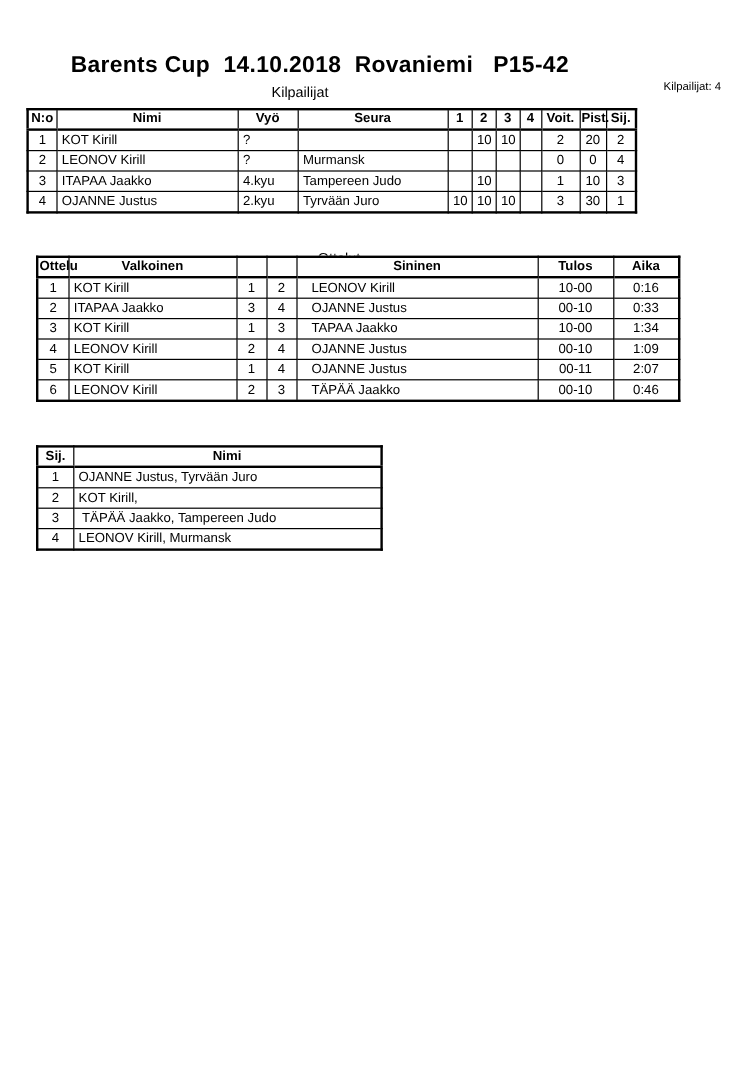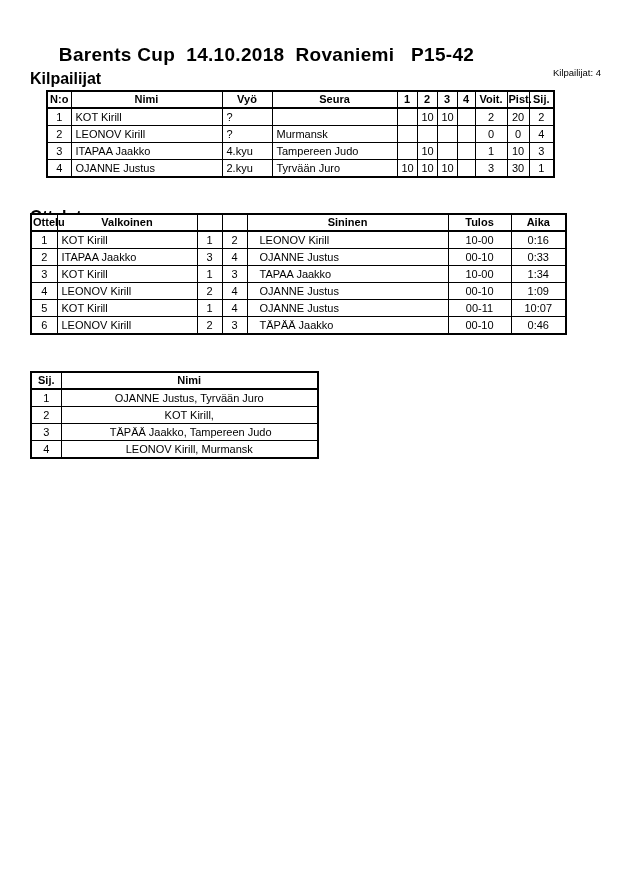--- a/index.html
+++ b/index.html
@@ -28,22 +28,23 @@
   .count-label {
     position: absolute;
     top: 67px;
     right: 29px;
     font-size: 9.5px;
     text-align: center;
   }
 
   .section-title {
     position: absolute;
-    font-size: 16px;
-    font-weight: bold;
+    font-size: 12px;
+    font-weight: normal;
+    text-align: center;
     white-space: pre;
   }
   #st1 { top: 70px;  left: 30px; width: 440px; }
   #st2 { top: 208px; left: 30px; width: 505px; }
   #st3 { top: 352px; left: 30px; width: 285px; }
 
   table {
     position: absolute;
     border-collapse: collapse;
     table-layout: fixed;
@@ -65,29 +66,29 @@
   td {
     font-size: 11px;
     height: 16px;
     line-height: 16px;
     padding: 0 4px;
     white-space: pre;
     overflow: hidden;
     text-align: center;
   }
 
-  #t1 { top: 90px;  left: 46px; width: 507px; border-radius: 16px; }
+  #t1 { top: 90px;  left: 22px; width: 507px; border-radius: 16px; }
   #t2 { top: 213px; left: 30px; width: 535px; }
   #t3 { top: 371px; left: 30px; width: 287px; }
 
   
   #t1 td:nth-child(2), #t1 td:nth-child(3), #t1 td:nth-child(4) { text-align: left; }
   #t2 td:nth-child(2), #t2 td:nth-child(5) { text-align: left; }
   #t2 td:nth-child(5) { padding-left: 12px; }
-  #t3 td:nth-child(2) { text-align: center; }
+  #t3 td:nth-child(2) { text-align: left; }
 </style>
 </head>
 <body>
 
 <div class="page">
 
   <div class="doc-title">Barents Cup  14.10.2018  Rovaniemi   P15-42</div>
   <div class="count-label">Kilpailijat: 4</div>
 
   <div class="section-title" id="st1">Kilpailijat</div>
@@ -235,21 +236,21 @@
           <td>00-10</td>
           <td>1:09</td>
         </tr>
         <tr>
           <td>5</td>
           <td>KOT Kirill</td>
           <td>1</td>
           <td>4</td>
           <td>OJANNE Justus</td>
           <td>00-11</td>
-          <td>10:07</td>
+          <td>2:07</td>
         </tr>
         <tr>
           <td>6</td>
           <td>LEONOV Kirill</td>
           <td>2</td>
           <td>3</td>
           <td>TÄPÄÄ Jaakko</td>
           <td>00-10</td>
           <td>0:46</td>
         </tr>

